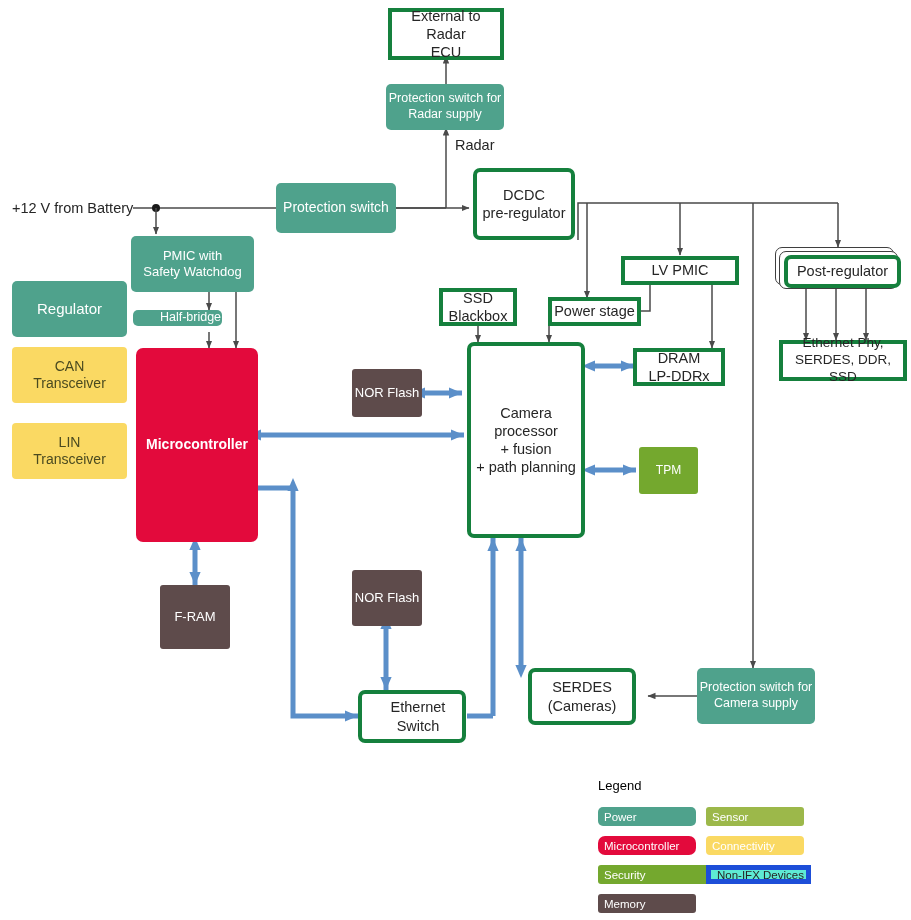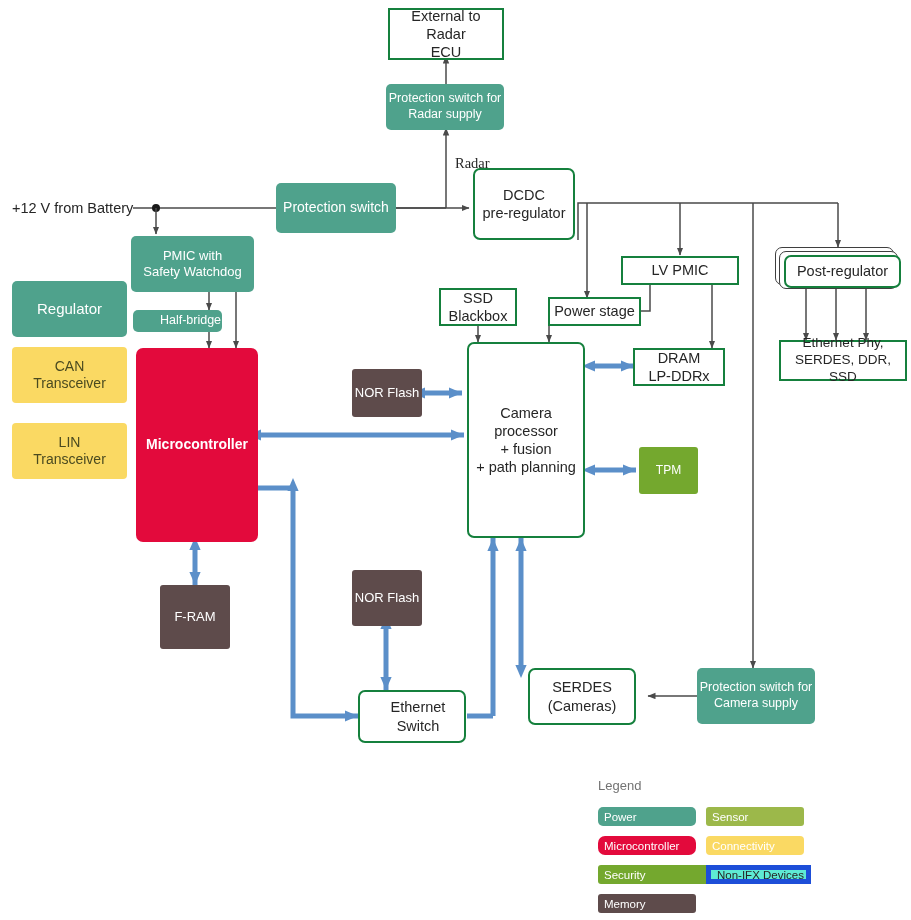--- a/index.html
+++ b/index.html
@@ -5,35 +5,35 @@
   html,body{margin:0;padding:0;background:#ffffff;}
   body{width:911px;height:920px;position:relative;
        font-family:"Liberation Sans","DejaVu Sans",sans-serif;
        color:#262626;overflow:hidden;}
   #canvas{position:absolute;inset:0;width:911px;height:920px;}
   svg.wires{position:absolute;left:0;top:0;width:911px;height:920px;pointer-events:none;}
   .node{position:absolute;box-sizing:border-box;display:flex;align-items:center;
         justify-content:center;text-align:center;line-height:1.25;}
   .node span{display:block;width:100%;white-space:pre-line;}
   
-  .nonifx{background:#ffffff;border:2px solid #15803d;color:#262626;font-size:14.5px;}
+  .nonifx{background:#ffffff;border:4px solid #15803d;color:#262626;font-size:14.5px;}
   .rounded{border-radius:7px;}
   .sq{border-radius:0;}
   
   .power{background:#4fa28c;color:#ffffff;font-size:12.5px;border-radius:5px;}
   .mcu{background:#e30a3c;color:#ffffff;font-size:14px;font-weight:bold;border-radius:7px;}
   .security{background:#74a82e;color:#ffffff;font-size:11.5px;border-radius:3px;}
   .memory{background:#5e4b4b;color:#ffffff;font-size:13px;border-radius:3px;}
   .sensor{background:#9cb84a;color:#ffffff;font-size:12px;border-radius:3px;}
   .connectivity{background:#fad963;color:#4a4a20;font-size:14px;border-radius:4px;}
   .regulator{background:#4fa28c;color:#ffffff;font-size:15px;border-radius:5px;}
   .plain-label{position:absolute;font-size:14.5px;color:#262626;background:transparent;}
   
   #legend{position:absolute;left:598px;top:778px;width:300px;height:140px;}
-  #legend .ltitle{font-size:13px;color:#737373;position:absolute;left:0;top:0;}
+  #legend .ltitle{font-size:13px;color:#000000;position:absolute;left:0;top:0;}
   .lchip{position:absolute;height:19px;display:flex;align-items:center;
          padding-left:6px;box-sizing:border-box;font-size:11.5px;color:#ffffff;}
   .lchip.outline{background:#5eead4;border:5px solid #1d4ed8;color:#262626;}
   .stackshadow{position:absolute;background:#ffffff;border:1px solid #3f3f3f;border-radius:7px;}
 </style>
 </head>
 <body>
 
 <div id="canvas">
 
@@ -103,21 +103,21 @@
   <div class="node nonifx sq" style="left:388px;top:8px;width:116px;height:52px;">
     <span>External to Radar
 ECU</span>
   </div>
 
   <div class="node power" style="left:386px;top:84px;width:118px;height:46px;">
     <span>Protection switch for
 Radar supply</span>
   </div>
 
-  <div class="plain-label" style="left:455px;top:155px;font-family:Liberation Serif, serif;">Radar</div>
+  <div class="plain-label" style="left:455px;top:137px;">Radar</div>
 
   <div class="plain-label" style="left:12px;top:200px;">+12 V from Battery</div>
 
   <div class="node power" style="left:276px;top:183px;width:120px;height:50px;font-size:14px;">
     <span>Protection switch</span>
   </div>
 
   <div class="node nonifx rounded" style="left:473px;top:168px;width:102px;height:72px;">
     <span>DCDC
 pre-regulator</span>
@@ -125,21 +125,21 @@
 
   <div class="node power" style="left:131px;top:236px;width:123px;height:56px;font-size:13px;">
     <span>PMIC with
 Safety Watchdog</span>
   </div>
 
   <div class="node regulator" style="left:12px;top:281px;width:115px;height:56px;">
     <span>Regulator</span>
   </div>
 
-  <div class="node power" style="left:133px;top:310px;width:89px;height:22px;font-size:12.5px;padding-left:26px;">
+  <div class="node power" style="left:133px;top:310px;width:89px;height:16px;font-size:12.5px;padding-left:26px;">
     <span>Half-bridge</span>
   </div>
 
   <div class="node connectivity" style="left:12px;top:347px;width:115px;height:56px;">
     <span>CAN
 Transceiver</span>
   </div>
 
   <div class="node connectivity" style="left:12px;top:423px;width:115px;height:56px;">
     <span>LIN

